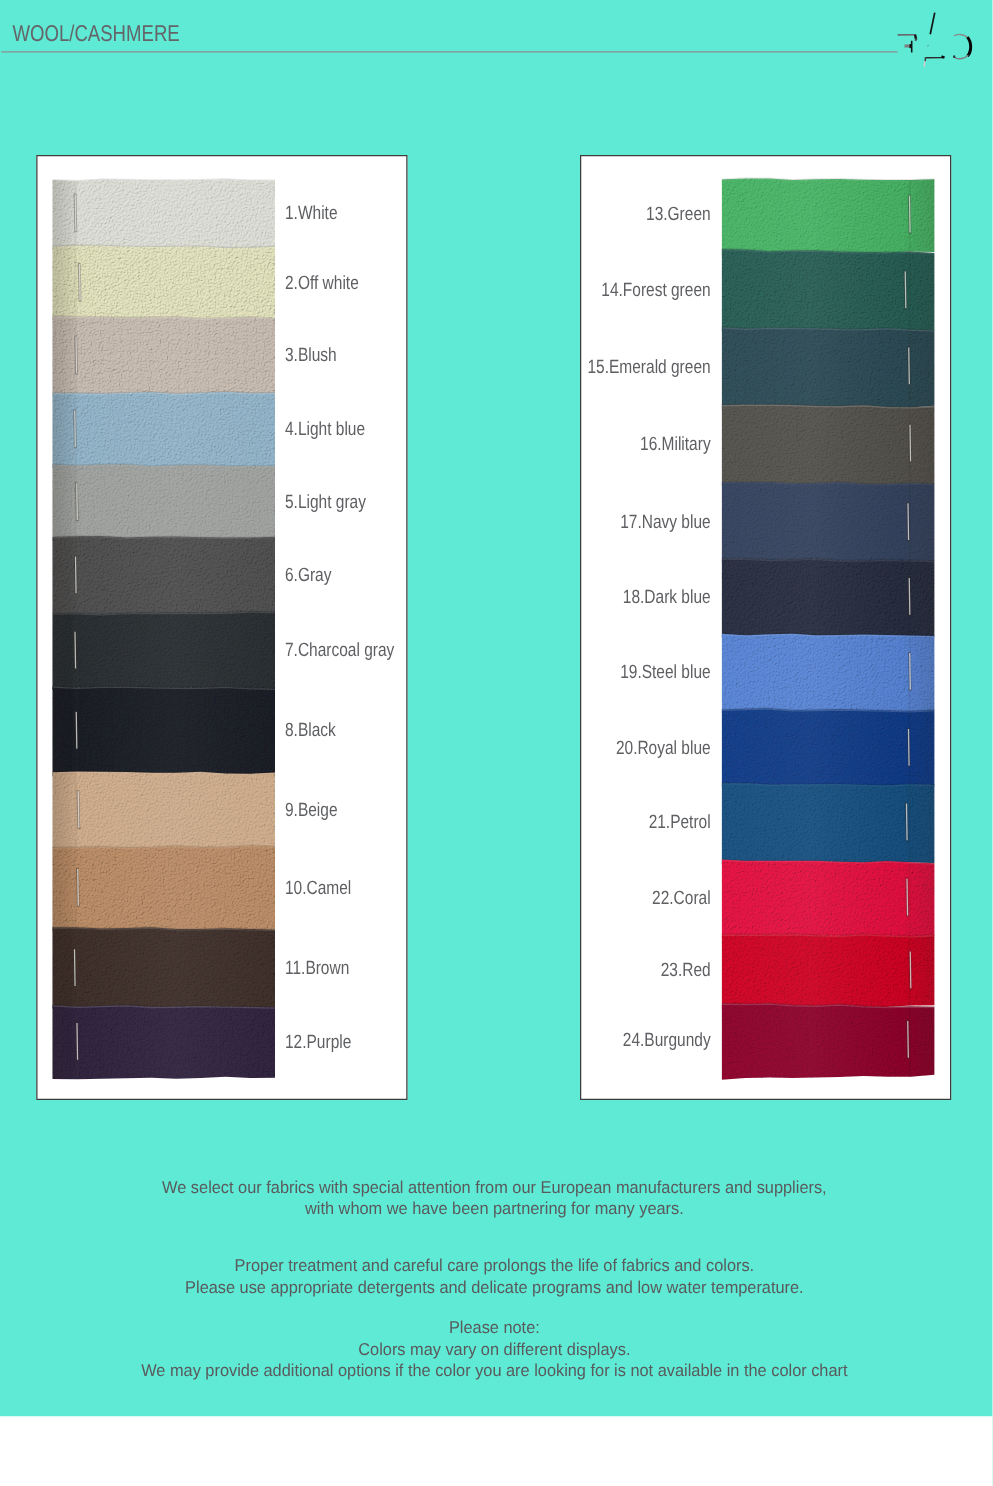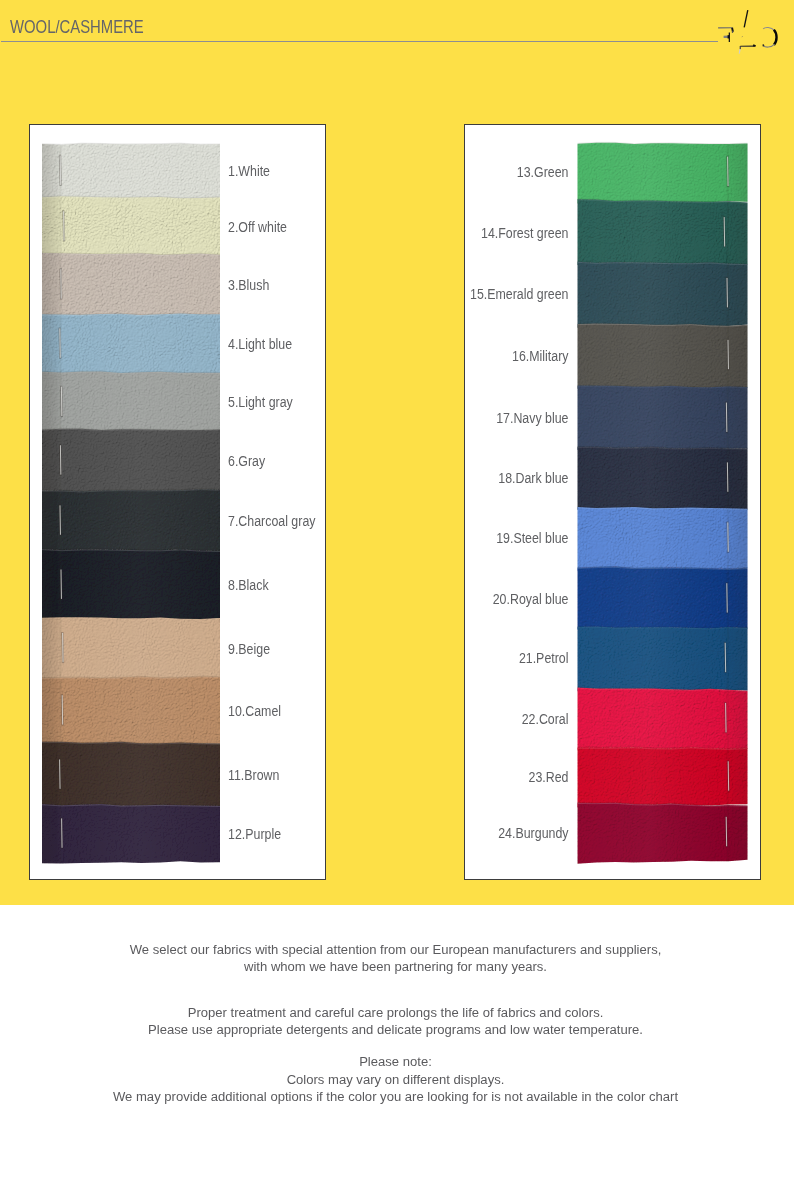--- a/index.html
+++ b/index.html
@@ -1,19 +1,19 @@
 <!DOCTYPE html>
 <html><head>
 <meta charset="utf-8">
 <style>
   html,body{margin:0;padding:0;background:#fff;}
   body{width:794px;height:1189px;overflow:hidden;
        font-family:"Liberation Sans",sans-serif;
        -webkit-font-smoothing:antialiased;}
-  .page{position:relative;width:794px;height:905px;background:#fde047;}
+  .page{position:relative;width:794px;height:1133px;background:#5eead4;}
 
   
   .hdr-title{position:absolute;left:10px;top:17.6px;font-size:18.2px;
              color:#646569;font-weight:400;line-height:18.2px;
              transform:scaleX(0.817);transform-origin:left top;}
   .hdr-rule{position:absolute;left:1px;top:40.5px;width:717px;height:1px;
             background:#8d8e91;}
   .logo{position:absolute;left:711px;top:9px;width:76px;height:54px;}
 
   

